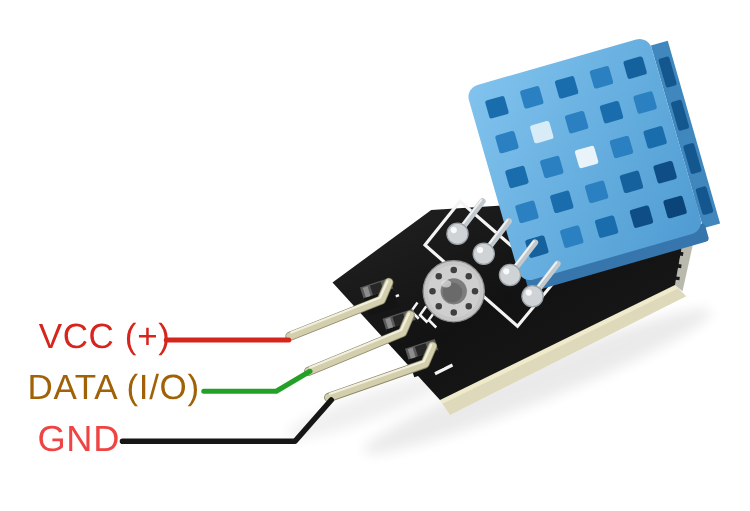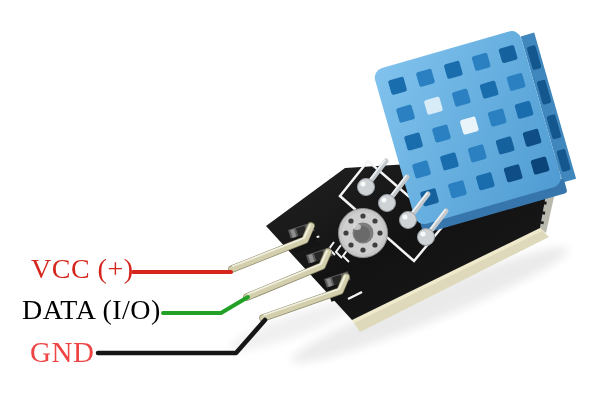--- a/index.html
+++ b/index.html
@@ -1,22 +1,22 @@
 <!DOCTYPE html>
 <html><head>
 <meta charset="utf-8">
 <style>
   html,body{margin:0;padding:0;background:#ffffff;}
   #canvas{position:relative;width:600px;height:409px;background:#ffffff;overflow:hidden;
           font-family:"Liberation Sans",sans-serif;}
   #scene{position:absolute;left:0;top:0;}
-  .label{position:absolute;font-family:Liberation Serif, serif;font-weight:500;
+  .label{position:absolute;font-family:Liberation Sans, sans-serif;font-weight:500;
          letter-spacing:.5px;white-space:nowrap;text-align:right;}
   .label-vcc {left:31px;top:253px;font-size:28px;color:#d6251d;}
-  .label-data{left:22px;top:294px;font-size:28px;color:#000000;}
+  .label-data{left:22px;top:294px;font-size:28px;color:#a16207;}
   .label-gnd {left:30px;top:336px;font-size:29px;color:#ef4444;}
 </style>
 </head>
 <body>
 
 <div id="canvas">
   <svg id="scene" width="600" height="409" viewBox="0 0 600 409">
     <defs>
       <linearGradient id="gblue" x1="0" y1="0" x2="1" y2="1">
         <stop offset="0" stop-color="#82c3ee"></stop>

